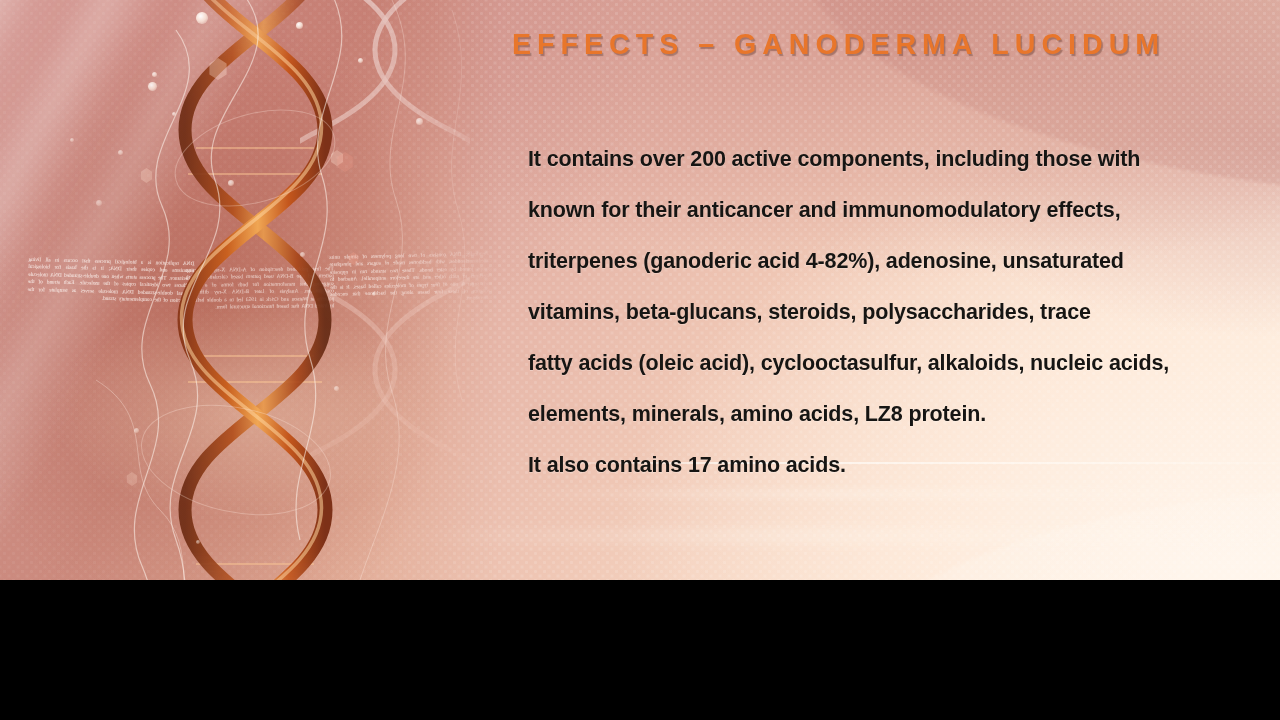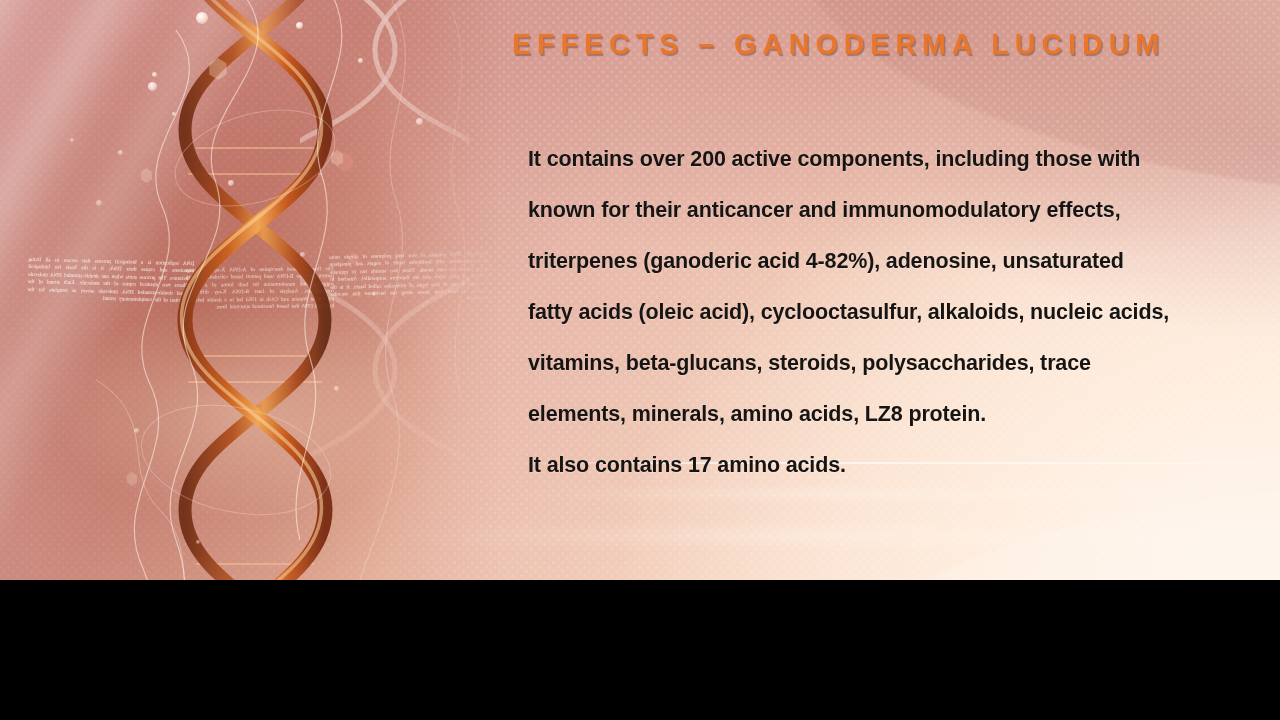--- a/index.html
+++ b/index.html
@@ -372,21 +372,21 @@
     <div class="hexa" style="left:126px; top:472px; width:12px; height:14px; opacity:.38;"></div>
     <div class="hexa" style="left:348px; top:252px; width:11px; height:13px; opacity:.40; background:rgba(255,170,150,.6);"></div>
   </div>
 
   <div class="title">EFFECTS  –  GANODERMA  LUCIDUM</div>
 
   <div class="body-copy">
     <div class="line">It contains over 200 active components, including those with</div>
     <div class="line">known for their anticancer and immunomodulatory effects,</div>
     <div class="line">triterpenes (ganoderic acid 4-82%), adenosine, unsaturated</div>
+    <div class="line">vitamins, beta-glucans, steroids, polysaccharides, trace</div>
     <div class="line">fatty acids (oleic acid), cyclooctasulfur, alkaloids, nucleic acids,</div>
-    <div class="line">vitamins, beta-glucans, steroids, polysaccharides, trace</div>
     <div class="line">elements, minerals, amino acids, LZ8 protein.</div>
     <div class="line">It also contains 17 amino acids.</div>
   </div>
 
   <div class="watermark">sarmisintl.com</div>
 
 </div>
 
 </body></html>

